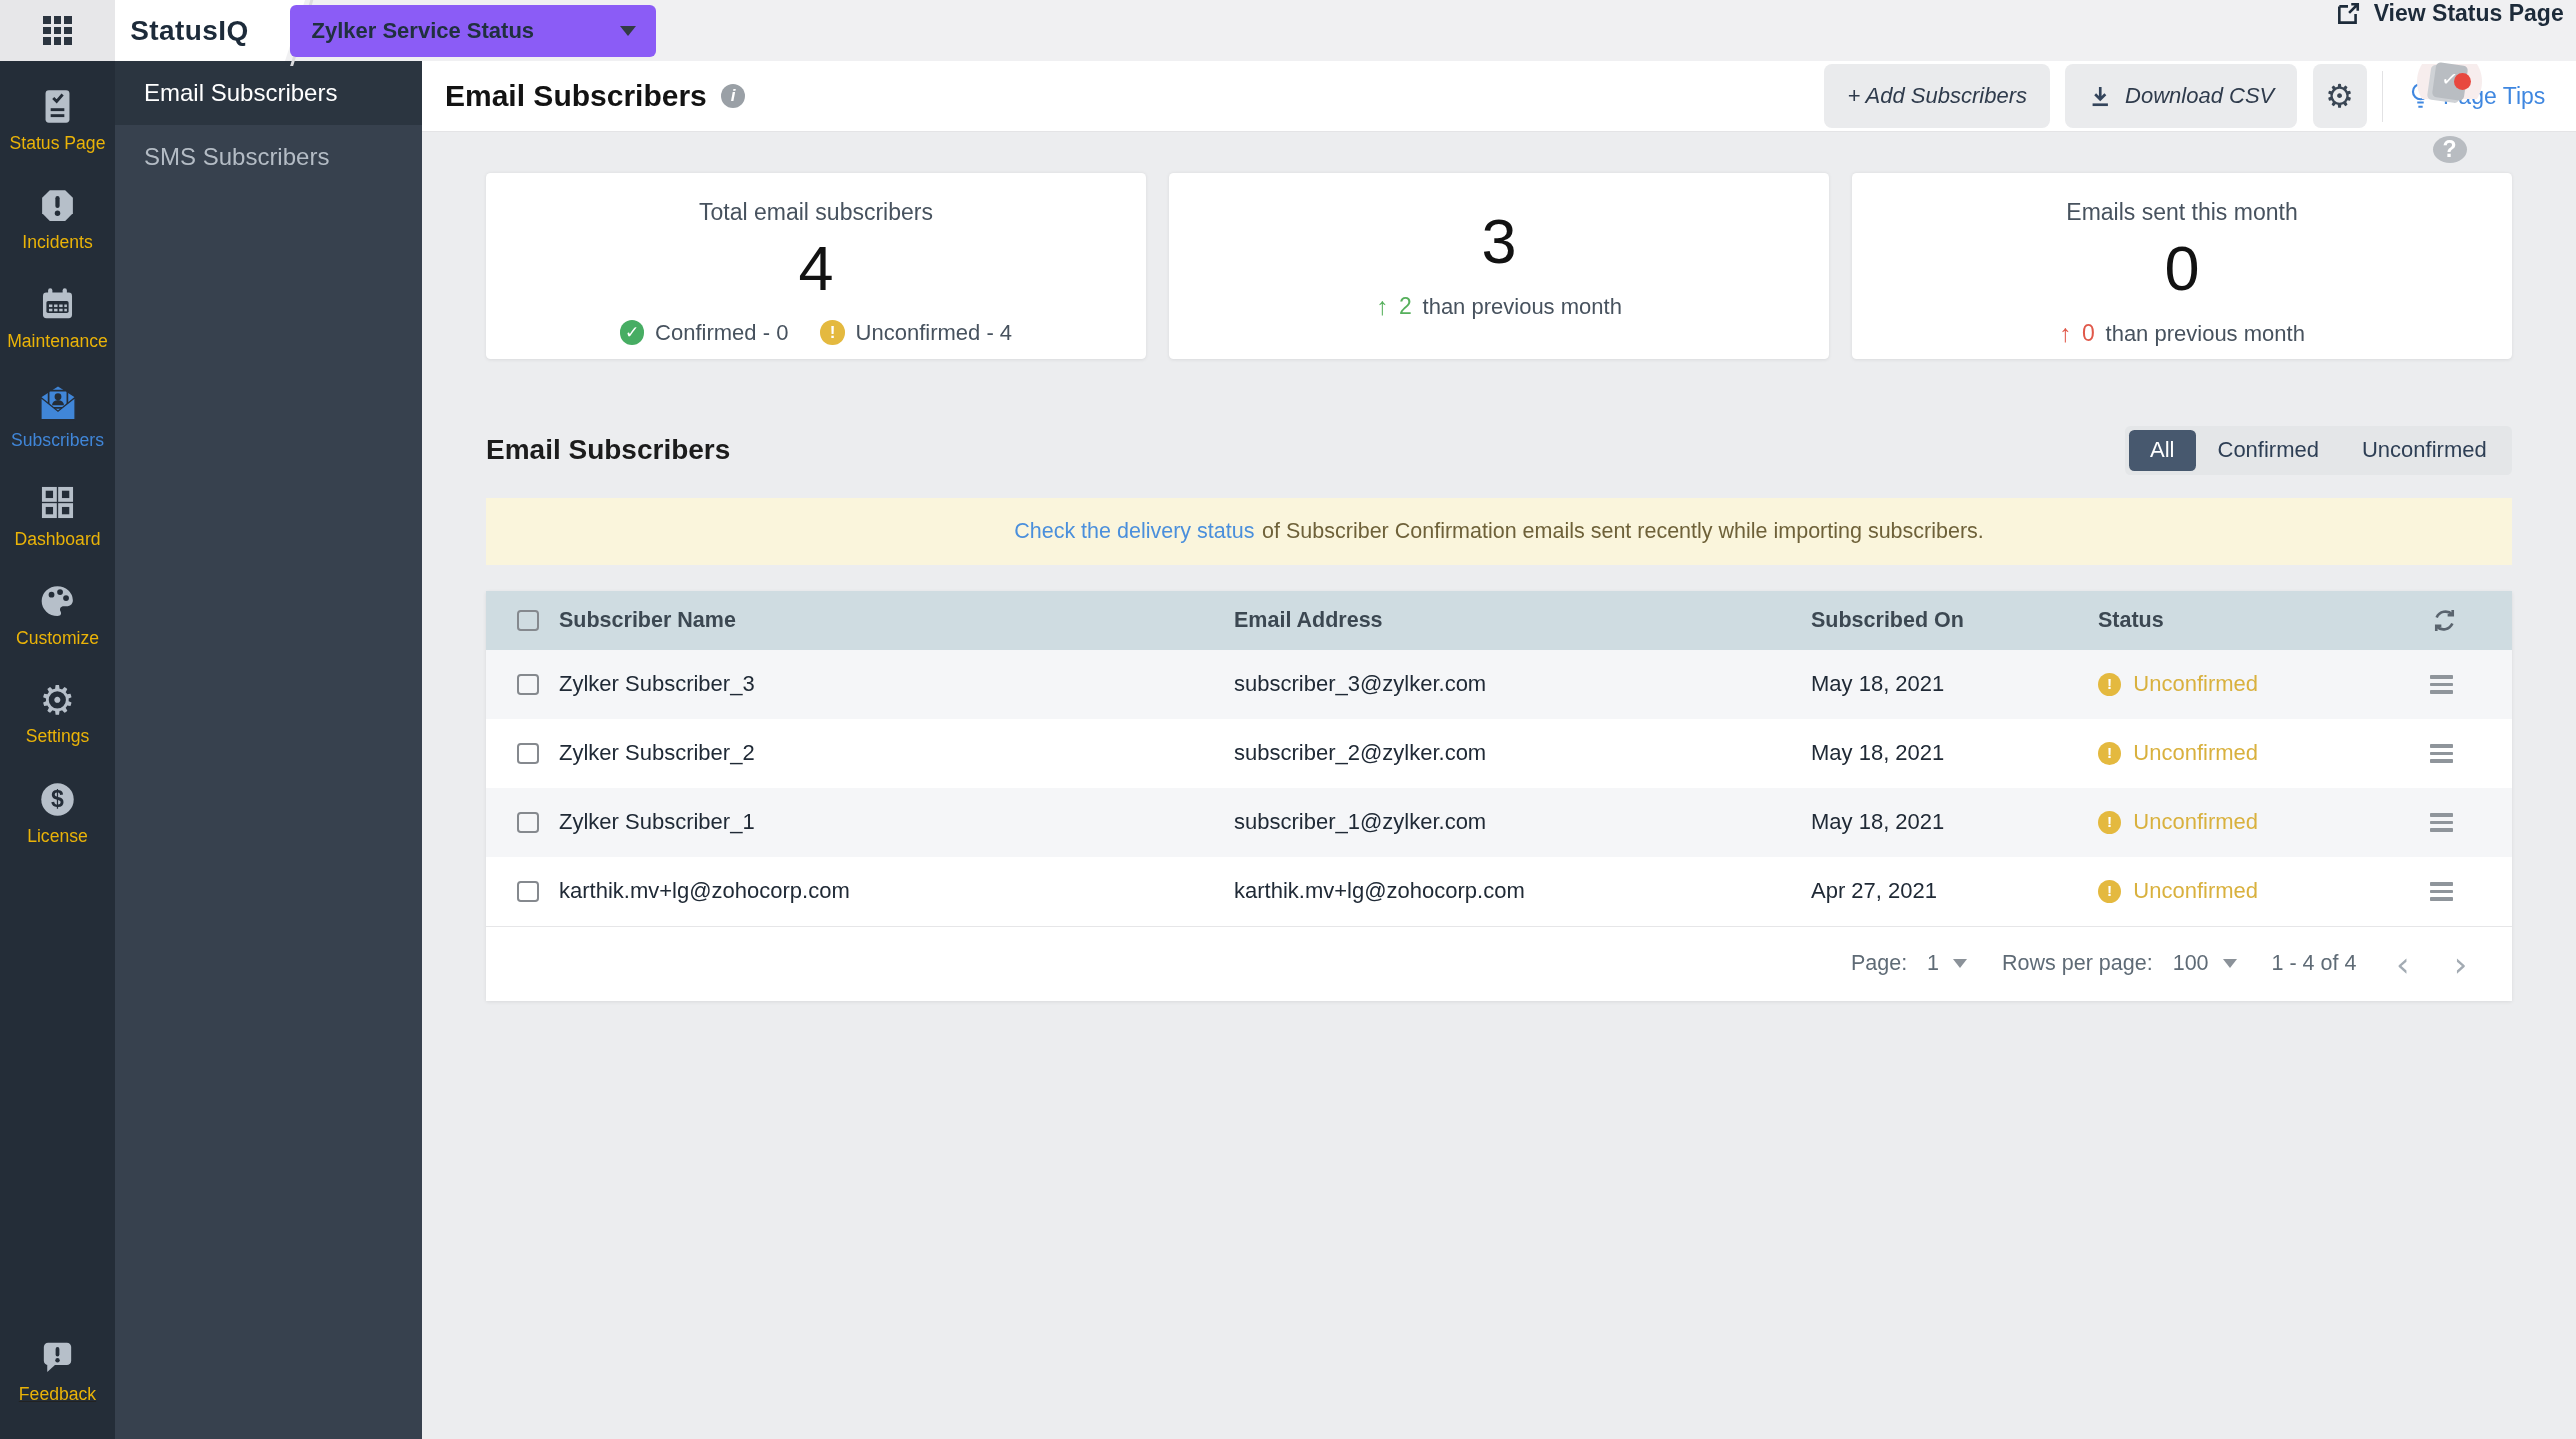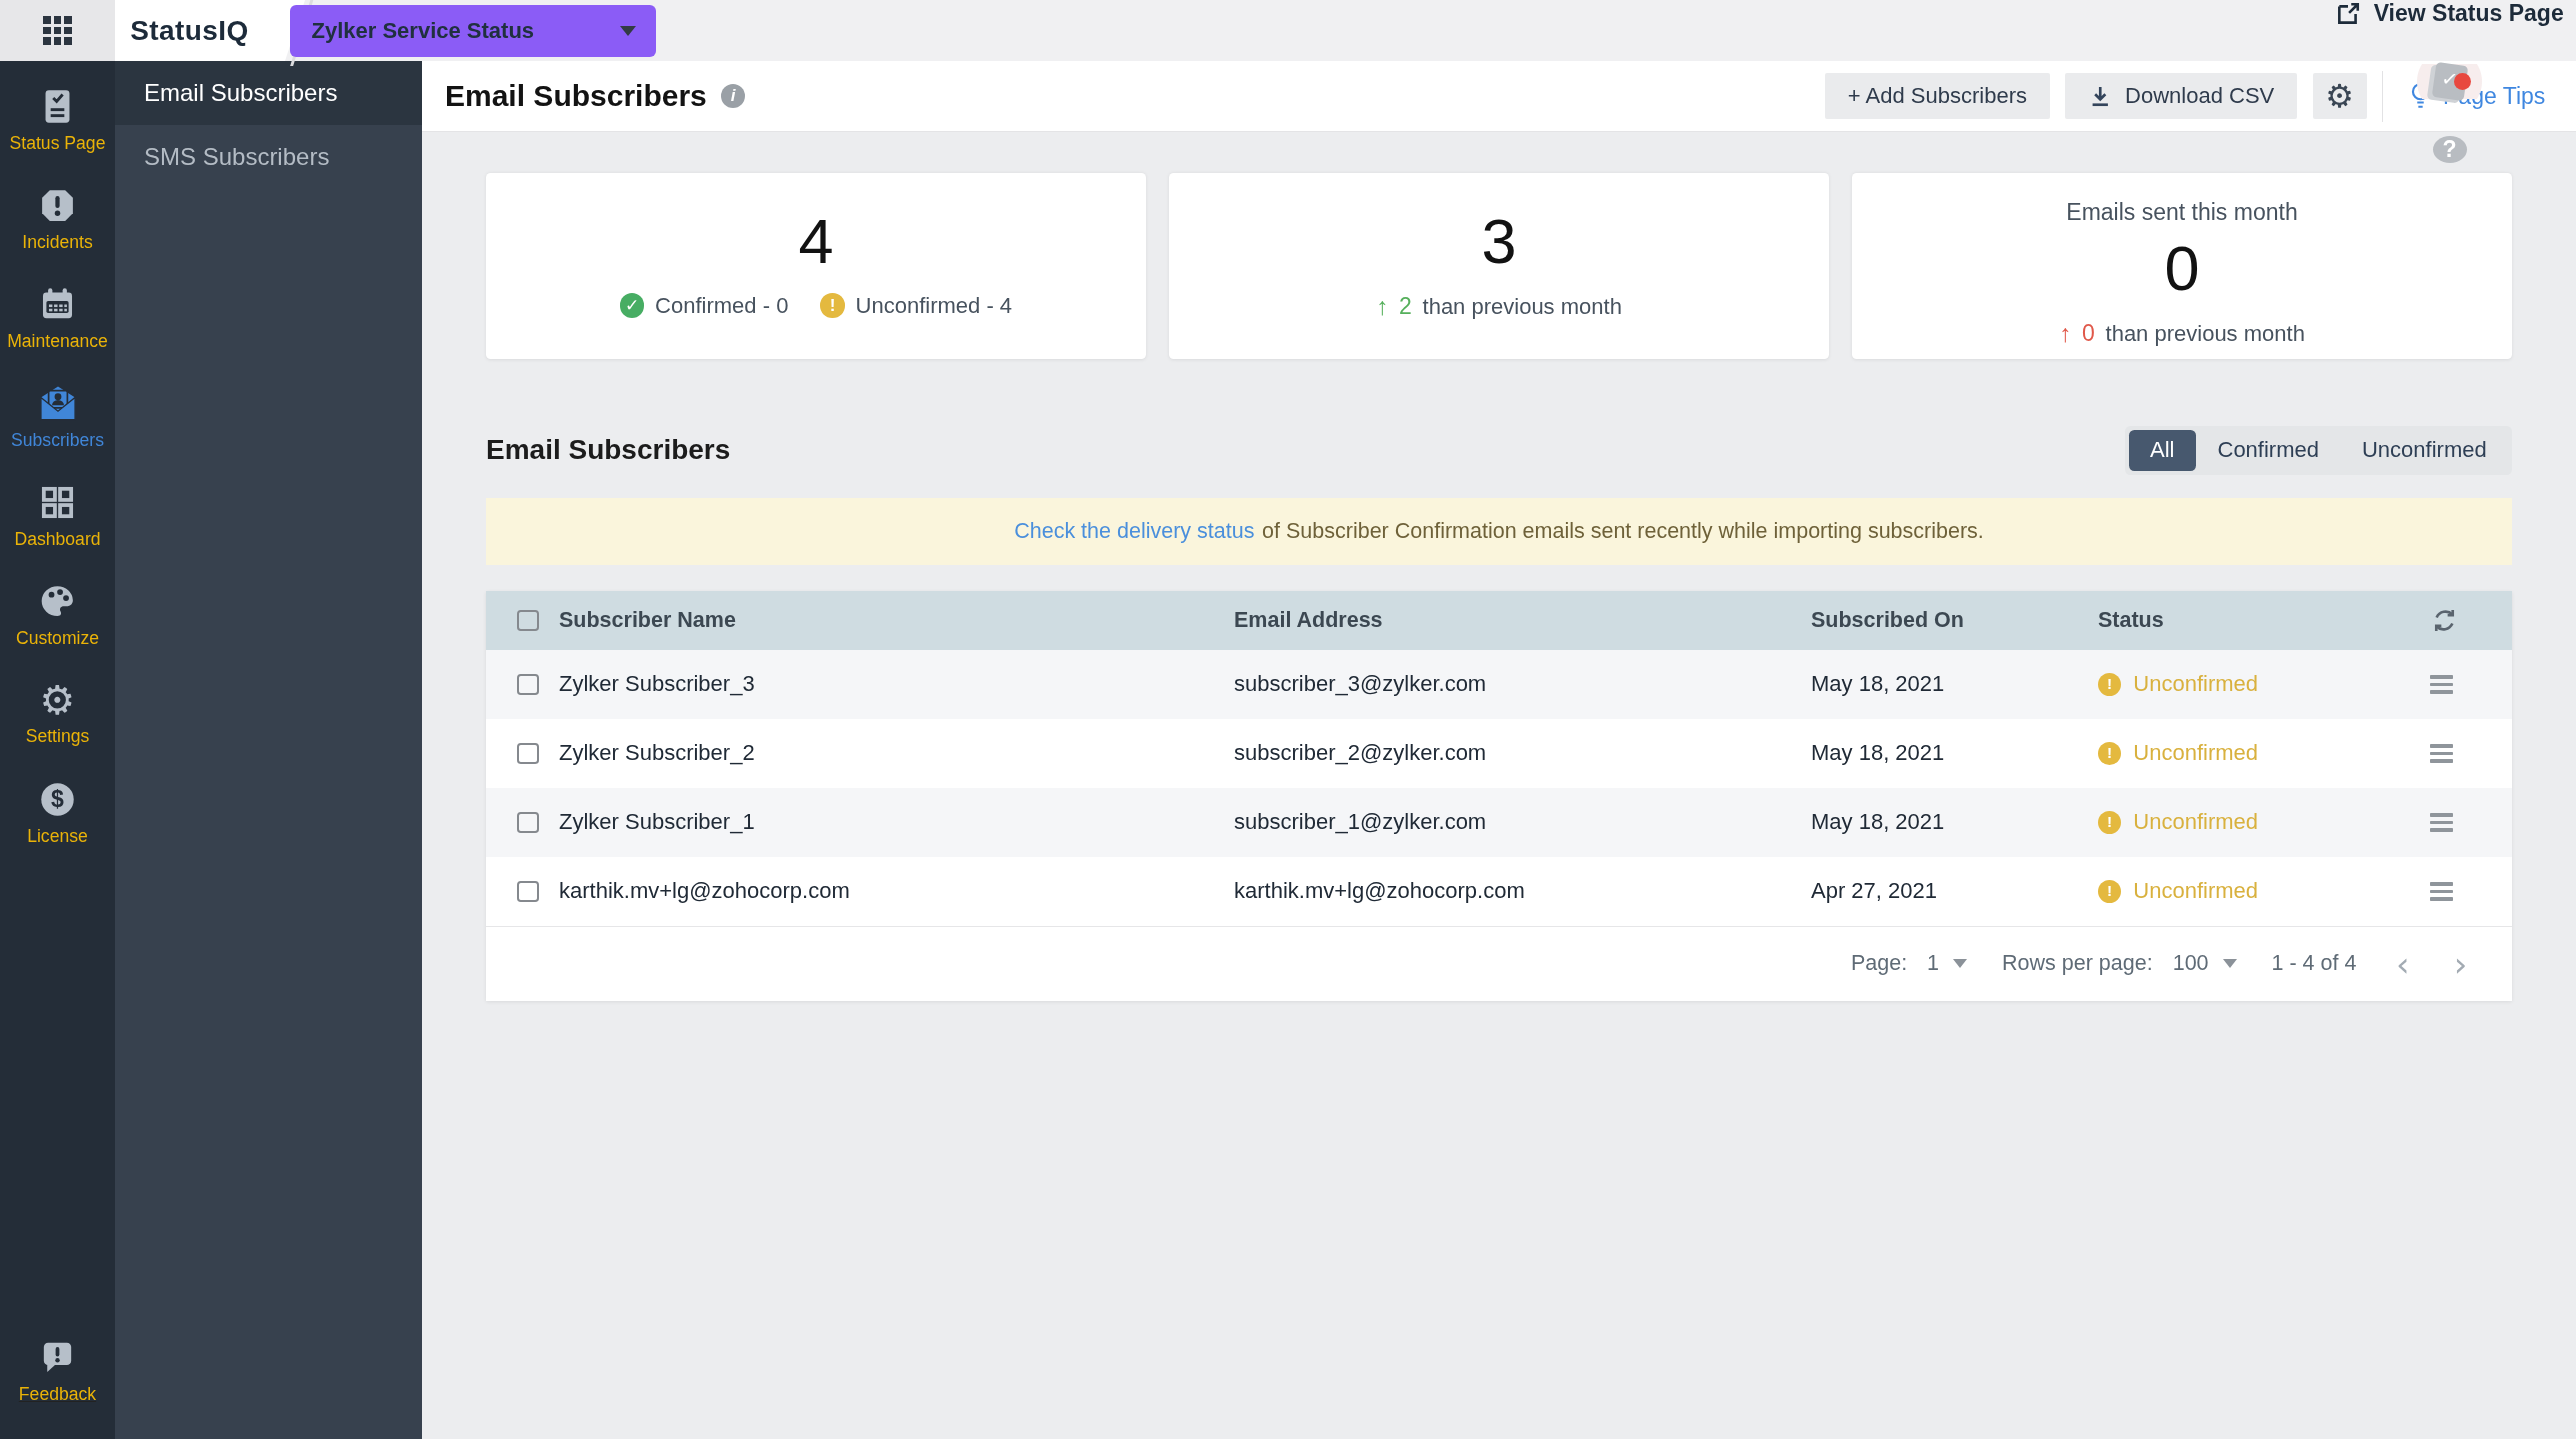--- a/index.html
+++ b/index.html
@@ -40,21 +40,21 @@
   .subnav { position:absolute; left:115px; top:61px; bottom:0; width:307px; background:#37414e; z-index:20; }
   .subnav-item { height:64px; display:flex; align-items:center; padding-left:29px; font-size:24px; color:#b4bcc5; cursor:pointer; }
   .subnav-item.active { background:#2b3540; color:#ffffff; }
 
   
   .main { position:absolute; left:422px; right:0; top:61px; bottom:0; background:#ecedef; }
   .main-header { height:71px; background:#ffffff; border-bottom:0.8px solid #e4e4e6; display:flex; align-items:center; padding:0 20px 0 23px; }
   .page-title { font-size:30px; font-weight:bold; color:#131313; }
   .info-circle { width:24.5px; height:24.5px; border-radius:50%; background:#9aa0a6; color:#fff; font-size:17px; font-weight:bold; display:flex; align-items:center; justify-content:center; margin-left:14px; font-style:italic; }
   .hdr-actions { margin-left:auto; display:flex; align-items:center; gap:15.3px; }
-  .btn { height:46px; background:#eaebed; border:none; border-radius:2px; font-size:22px; color:#2f3b4c; display:flex; align-items:center; gap:12.3px; padding:0 23px; cursor:pointer; font-family:inherit; }
+  .btn { height:64px; background:#eaebed; border:none; border-radius:8px; font-size:22px; color:#2f3b4c; display:flex; align-items:center; gap:12.3px; padding:0 23px; cursor:pointer; font-family:inherit;font-style:italic; }
   .btn-icon-only { width:54px; padding:0; justify-content:center; }
   .gear-dark { font-size:32px; color:#3a4654; font-family:"DejaVu Sans",sans-serif; }
   .hdr-divider { width:1.5px; height:51px; background:#e2e2e4; }
   .page-tips { display:flex; align-items:center; gap:10.7px; color:#3f87e0; font-size:23px; cursor:pointer; padding:0 10.7px; }
 
   .content { padding:41px 64px 0 64px; }
 
   
   .cards { display:flex; gap:23px; }
   .card { flex:1; height:186px; background:#fff; border-radius:4.6px; box-shadow:0 0.8px 3.8px rgba(0,0,0,.08); text-align:center; padding-top:26px; }
@@ -272,20 +272,21 @@
         </svg>
         <span>Page Tips</span>
       </div>
     </div>
   </div>
 
   <div class="content">
 
     <div class="cards">
       <div class="card">
+        <div class="c-title">Total email subscribers</div>
         <div class="c-value">4</div>
         <div class="c-foot">
           <span class="foot-item">
             <span class="dot-ic dot-check">✓</span>
             <span>Confirmed - 0</span>
           </span>
           <span class="foot-item">
             <span class="dot-ic dot-warn">!</span>
             <span>Unconfirmed - 4</span>
           </span>

